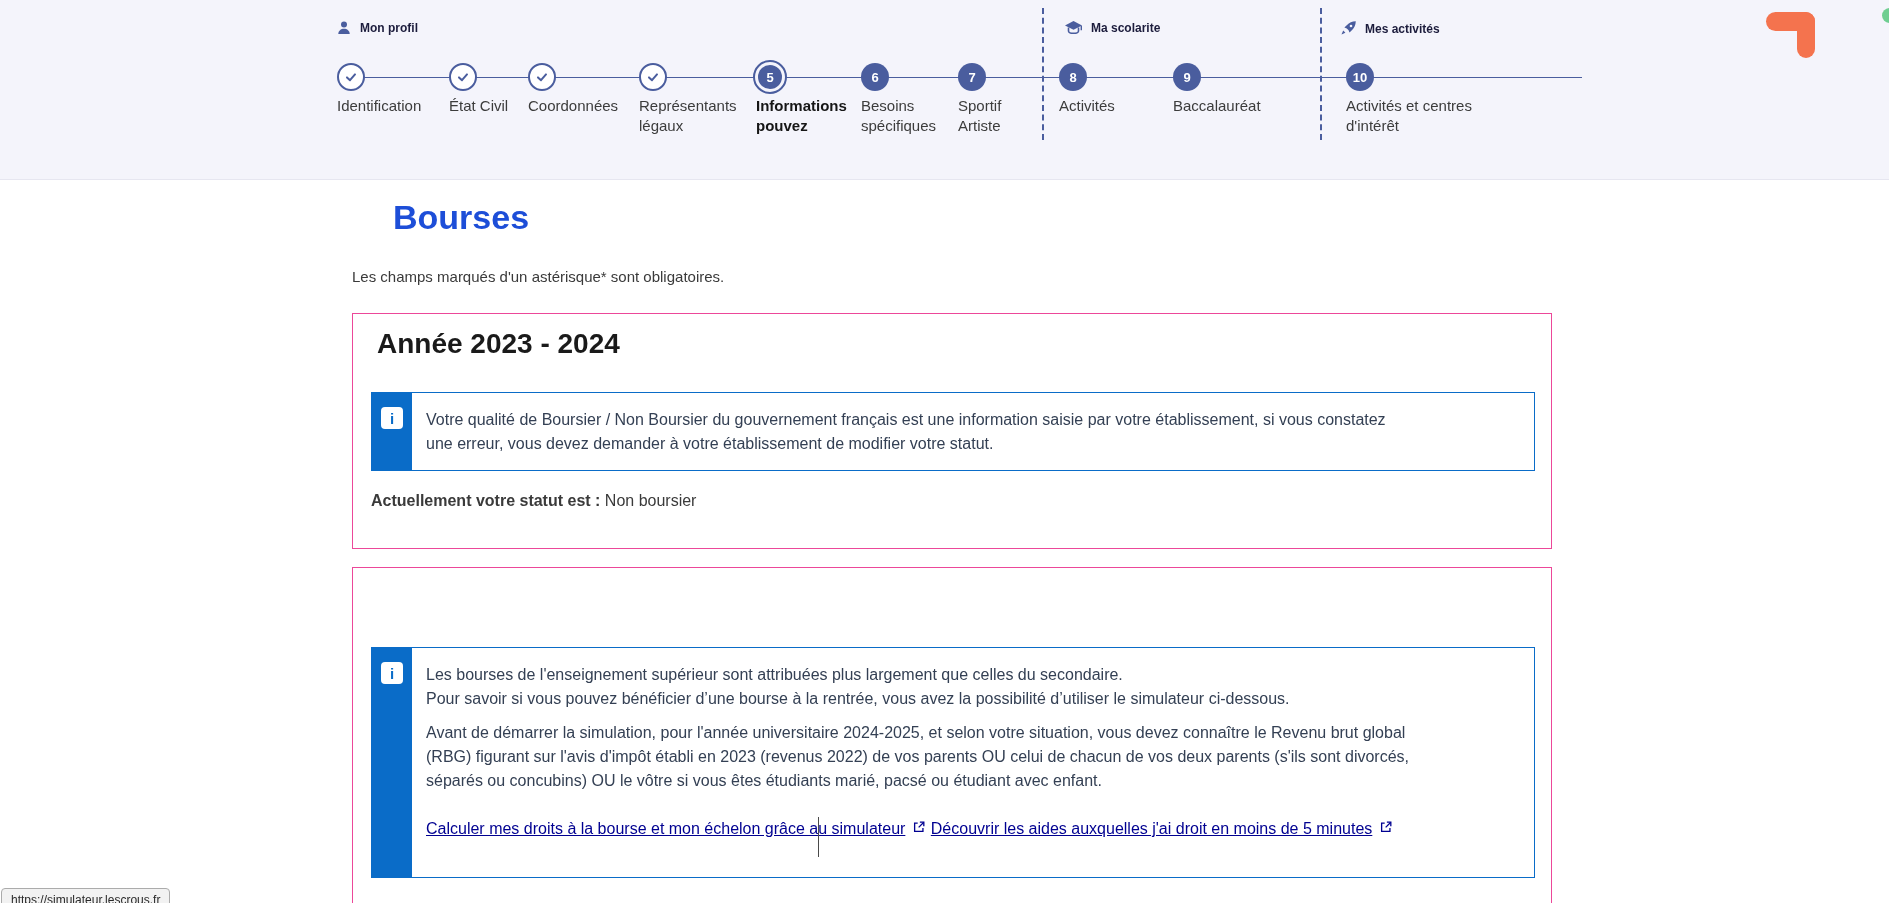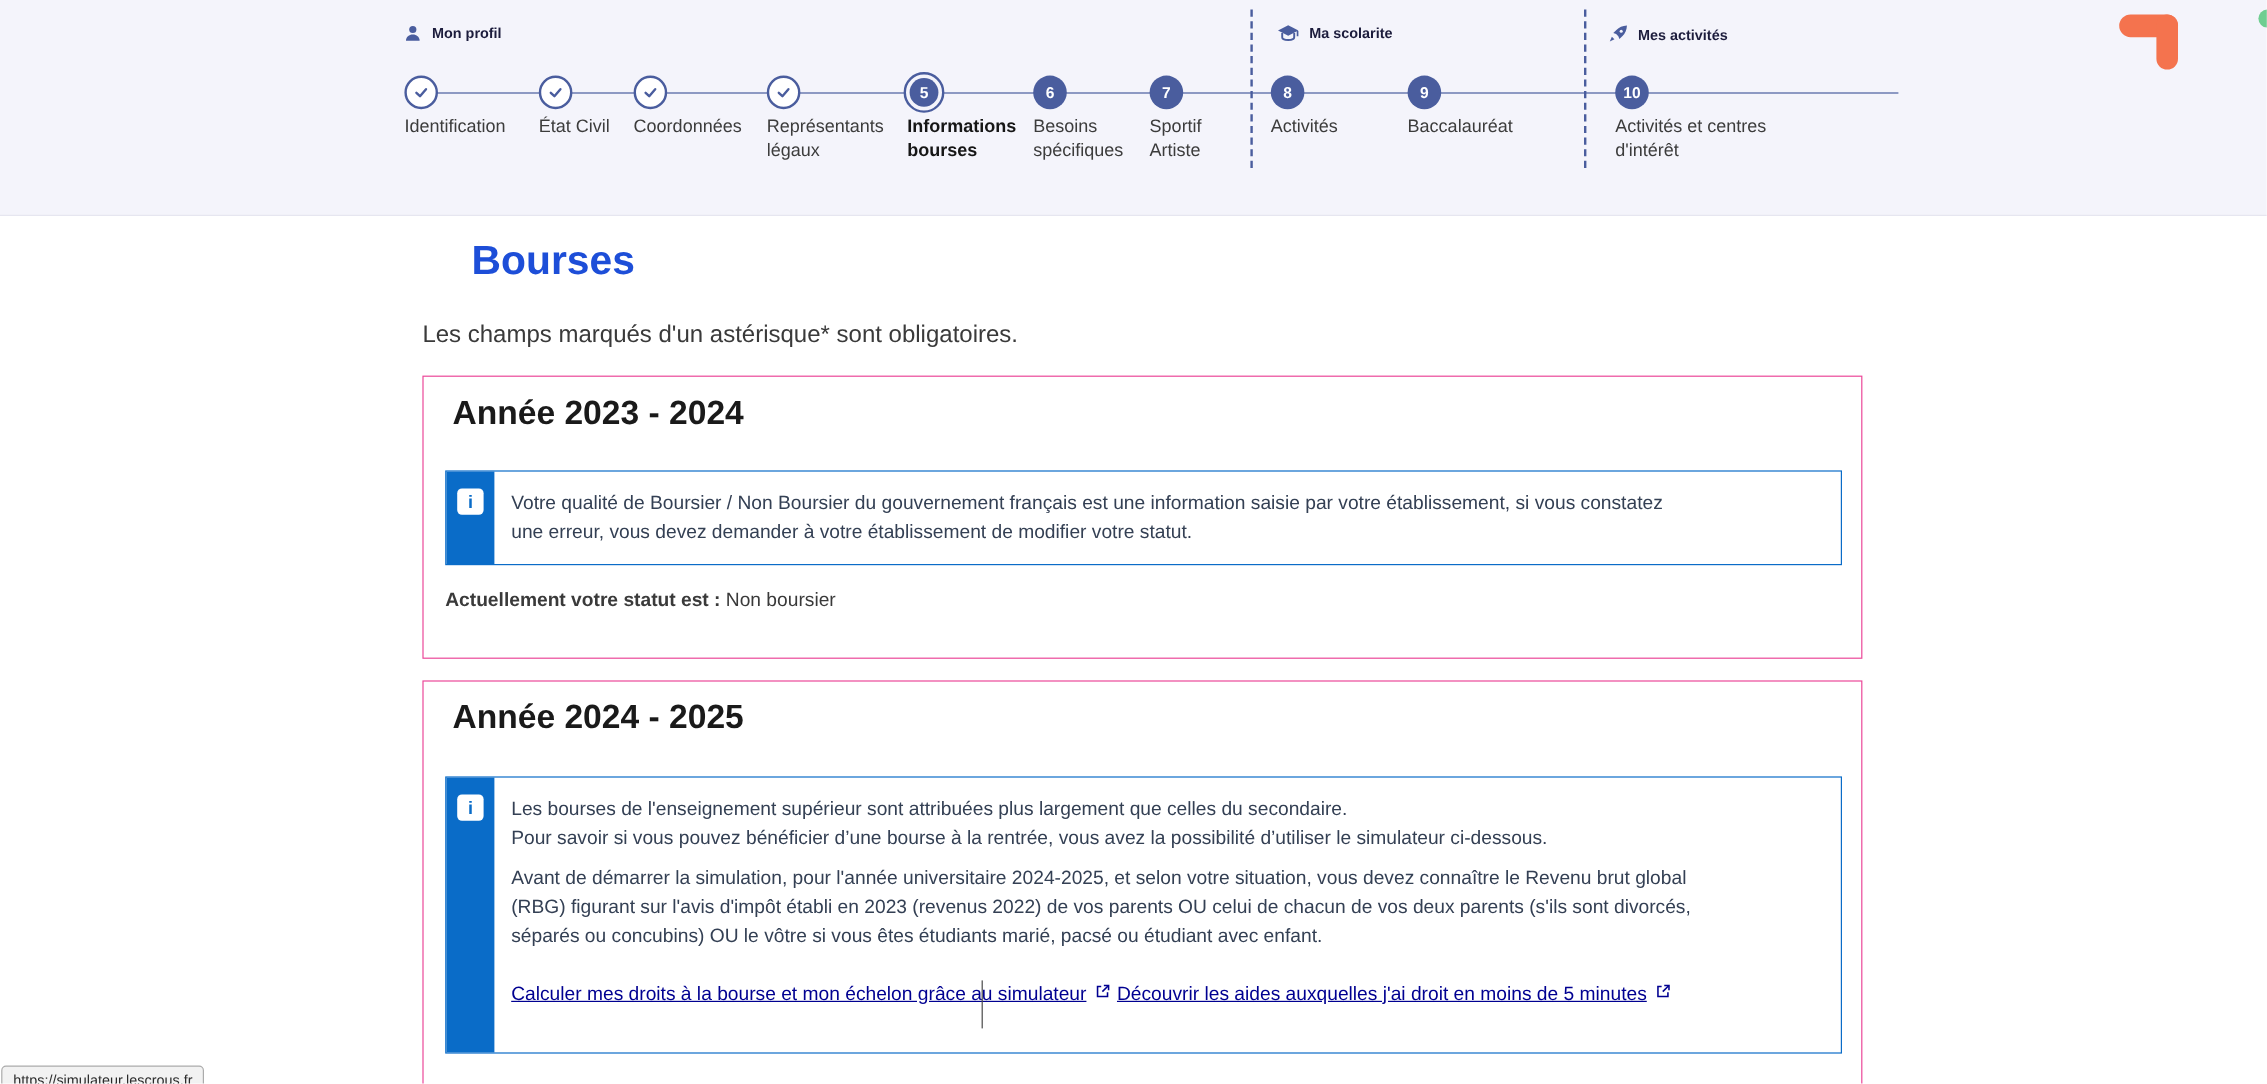--- a/index.html
+++ b/index.html
@@ -53,21 +53,21 @@
   .logo { position:absolute; left:1766px; top:12px; width:49px; height:46px; }
   .logo .arm-h { position:absolute; left:0; top:0; width:49px; height:19px; border-radius:10px; background:#f4734e; }
   .logo .arm-v { position:absolute; left:31px; top:0; width:18px; height:46px; border-radius:9px; background:#f4734e; }
   .logo-dot { position:absolute; left:1882px; top:8px; width:15px; height:15px; border-radius:50%; background:#6fce91; }
 
   
   .page-title {
     position:absolute; left:347px; top:198px;
     font-size:34px; font-weight:bold; color:#1d4ed8;margin-left:46px;
   }
-  .required-note { position:absolute; left:352px; top:268px; font-size:20px; color:#3a3a3a; }
+  .required-note { position:absolute; left:352px; top:268px; font-size:15px; color:#3a3a3a; }
 
   .card {
     position:absolute; left:352px; width:1200px;
     background:#fff; border:1px solid #ec4899;
   }
   #card-2023 { top:313px; height:236px; }
   #card-2024 { top:567px; height:400px; }
   .card h2 { position:absolute; left:24px; top:14px; font-size:28px; font-weight:bold; color:#1a1a1a; }
 
   .callout { position:absolute; left:18px; width:1164px; display:flex; border:1px solid #0a6cc8; background:#fff; }
@@ -175,21 +175,21 @@
           <svg width="14" height="14" viewBox="0 0 14 14">
             <path d="M3 7.4 6 10.2 11 4.4" fill="none" stroke="#4a5d9e" stroke-width="2" stroke-linecap="round" stroke-linejoin="round"></path>
           </svg>
         </div>
         <div class="step-label" style="left: -14px; width: 112px;">Représentants légaux</div>
       </div>
       <div class="step" style="left: 770px;">
         <div class="ring" style="left: -17px; top: 0px; position: absolute;">
           <div class="inner">5</div>
         </div>
-        <div class="step-label active" style="left: -14px; width: 105px;">Informations bourses</div>
+        <div class="step-label active" style="left: -14px; width: 105px;">Informations pouvez</div>
       </div>
       <div class="step" style="left: 875px;">
         <div class="circle todo" style="left: -14px; top: 3px;">6</div>
         <div class="step-label" style="left: -14px; width: 95px;">Besoins spécifiques</div>
       </div>
       <div class="step" style="left: 972px;">
         <div class="circle todo" style="left: -14px; top: 3px;">7</div>
         <div class="step-label" style="left: -14px; width: 62px;">Sportif Artiste</div>
       </div>
       <div class="step" style="left: 1073px;">
@@ -227,21 +227,20 @@
         <div class="tline">une erreur, vous devez demander à votre établissement de modifier votre statut.</div>
       </div>
   </div>
   <p class="status-line">
     <strong>Actuellement votre statut est :</strong>
     <span>Non boursier</span>
   </p>
 </section>
 
 <section class="card" id="card-2024">
-  <h2>Année 2024 - 2025</h2>
   <div class="callout" id="callout-2024">
     <div class="callout-bar">
       <span class="info-badge">i</span>
     </div>
     <div class="callout-body">
       <div id="intro-lines" class="b-lines">
           <div class="tline">Les bourses de l'enseignement supérieur sont attribuées plus largement que celles du secondaire.</div>
           <div class="tline">Pour savoir si vous pouvez bénéficier d’une bourse à la rentrée, vous avez la possibilité d’utiliser le simulateur ci-dessous.</div>
         </div>
       <div id="rbg-para">

